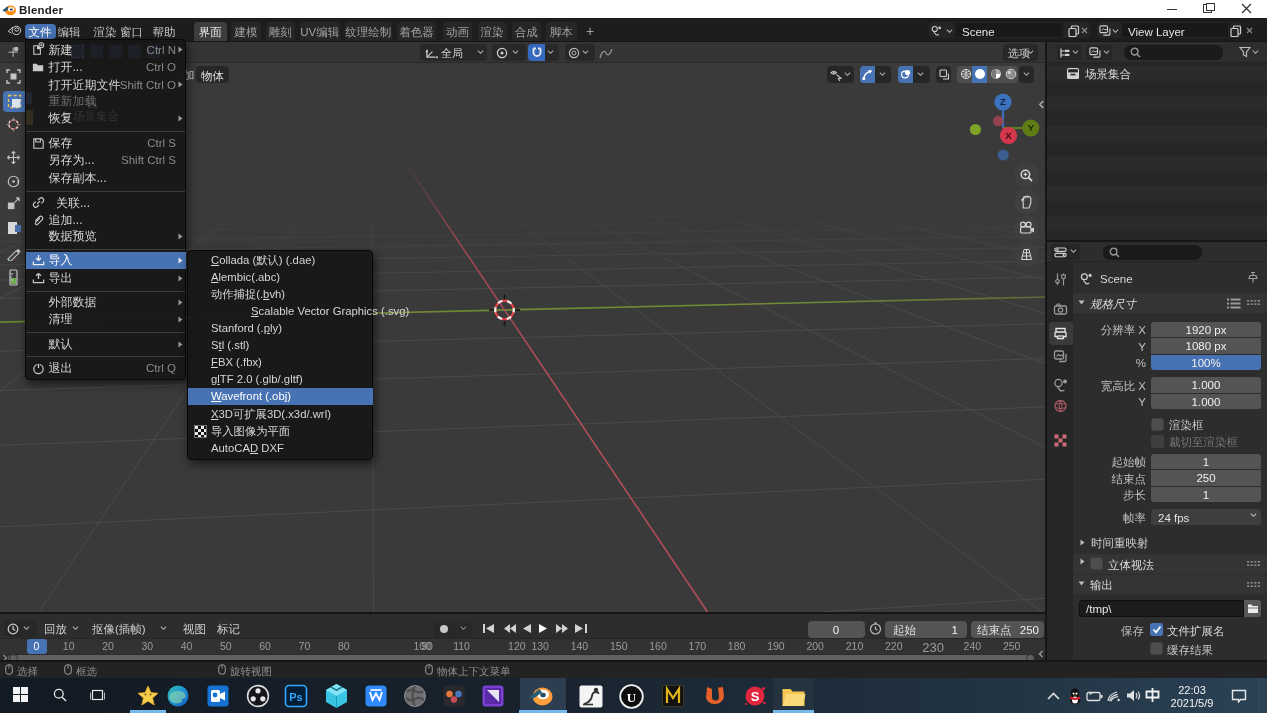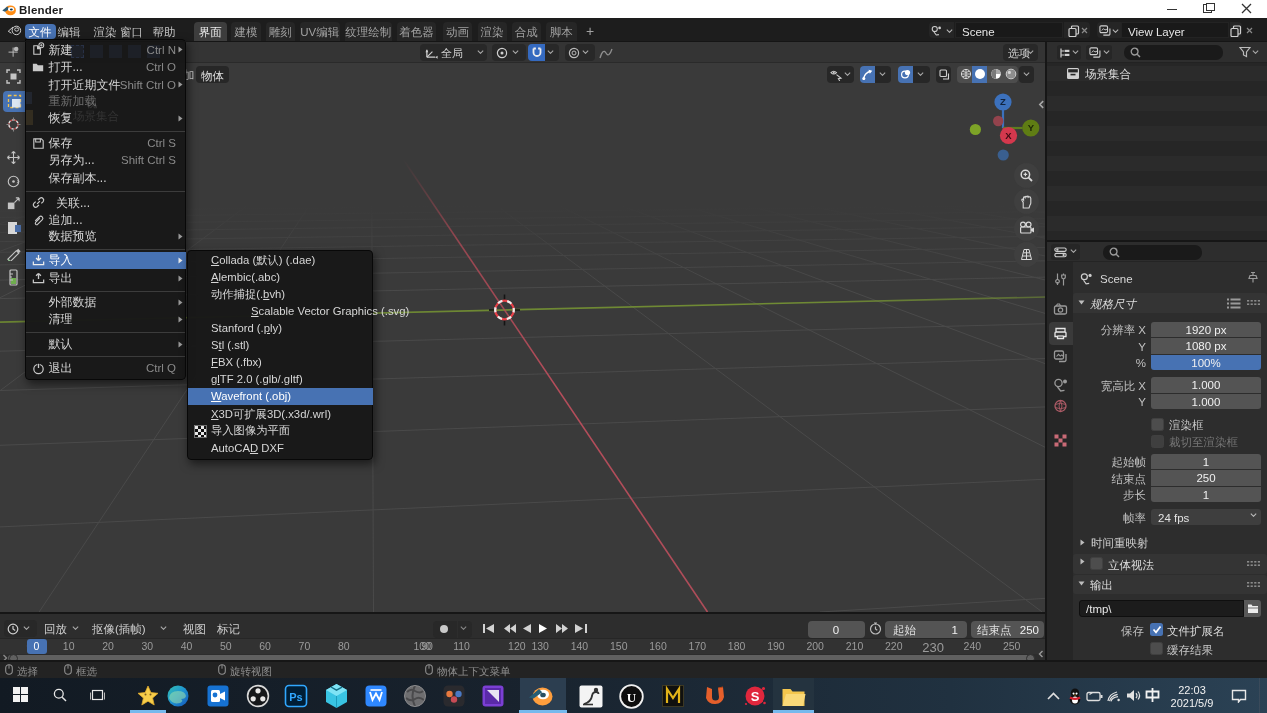--- a/index.html
+++ b/index.html
@@ -627,21 +627,21 @@
         <rect x="1" y="1" width="3" height="3"></rect>
         <rect x="7" y="1" width="3" height="3"></rect>
 <rect x="4" y="4" width="3" height="3"></rect>
         <rect x="10" y="4" width="2" height="3"></rect>
 <rect x="1" y="7" width="3" height="3"></rect>
         <rect x="7" y="7" width="3" height="3"></rect>
 <rect x="4" y="10" width="3" height="2"></rect>
         <rect x="10" y="10" width="2" height="2"></rect>
       </g>
     </svg>
-    <div class="tx" style="left:211px;top:423.7px;font-size:11.3px;color:#d6d6d6;font-family:Liberation Mono, monospace;">导入图像为平面</div>
+    <div class="tx" style="left:211px;top:423.7px;font-size:11.3px;color:#d6d6d6;">导入图像为平面</div>
     <div class="tx" style="left:211px;top:440.9px;font-size:11.3px;color:#d6d6d6;">AutoCA<u>D</u> DXF</div>
     <div class="abs" style="left:1047px;top:42px;width:220px;height:198px;background:#262626"></div>
     <div class="abs" style="left:1047px;top:42px;width:220px;height:21px;background:#2e2e2e;border-bottom:1px solid #222"></div>
     <div class="abs" style="left:1047px;top:66px;width:220px;height:15px;background:#2b2b2b"></div>
     <div class="abs" style="left:1047px;top:96px;width:220px;height:15px;background:#2b2b2b"></div>
     <div class="abs" style="left:1047px;top:126px;width:220px;height:15px;background:#2b2b2b"></div>
     <div class="abs" style="left:1047px;top:156px;width:220px;height:15px;background:#2b2b2b"></div>
     <div class="abs" style="left:1047px;top:186px;width:220px;height:15px;background:#2b2b2b"></div>
     <div class="abs" style="left:1047px;top:216px;width:220px;height:15px;background:#2b2b2b"></div>
     <div class="abs" style="left:1057px;top:44.5px;width:24px;height:15.5px;background:#262626;border-radius:3px"></div>

